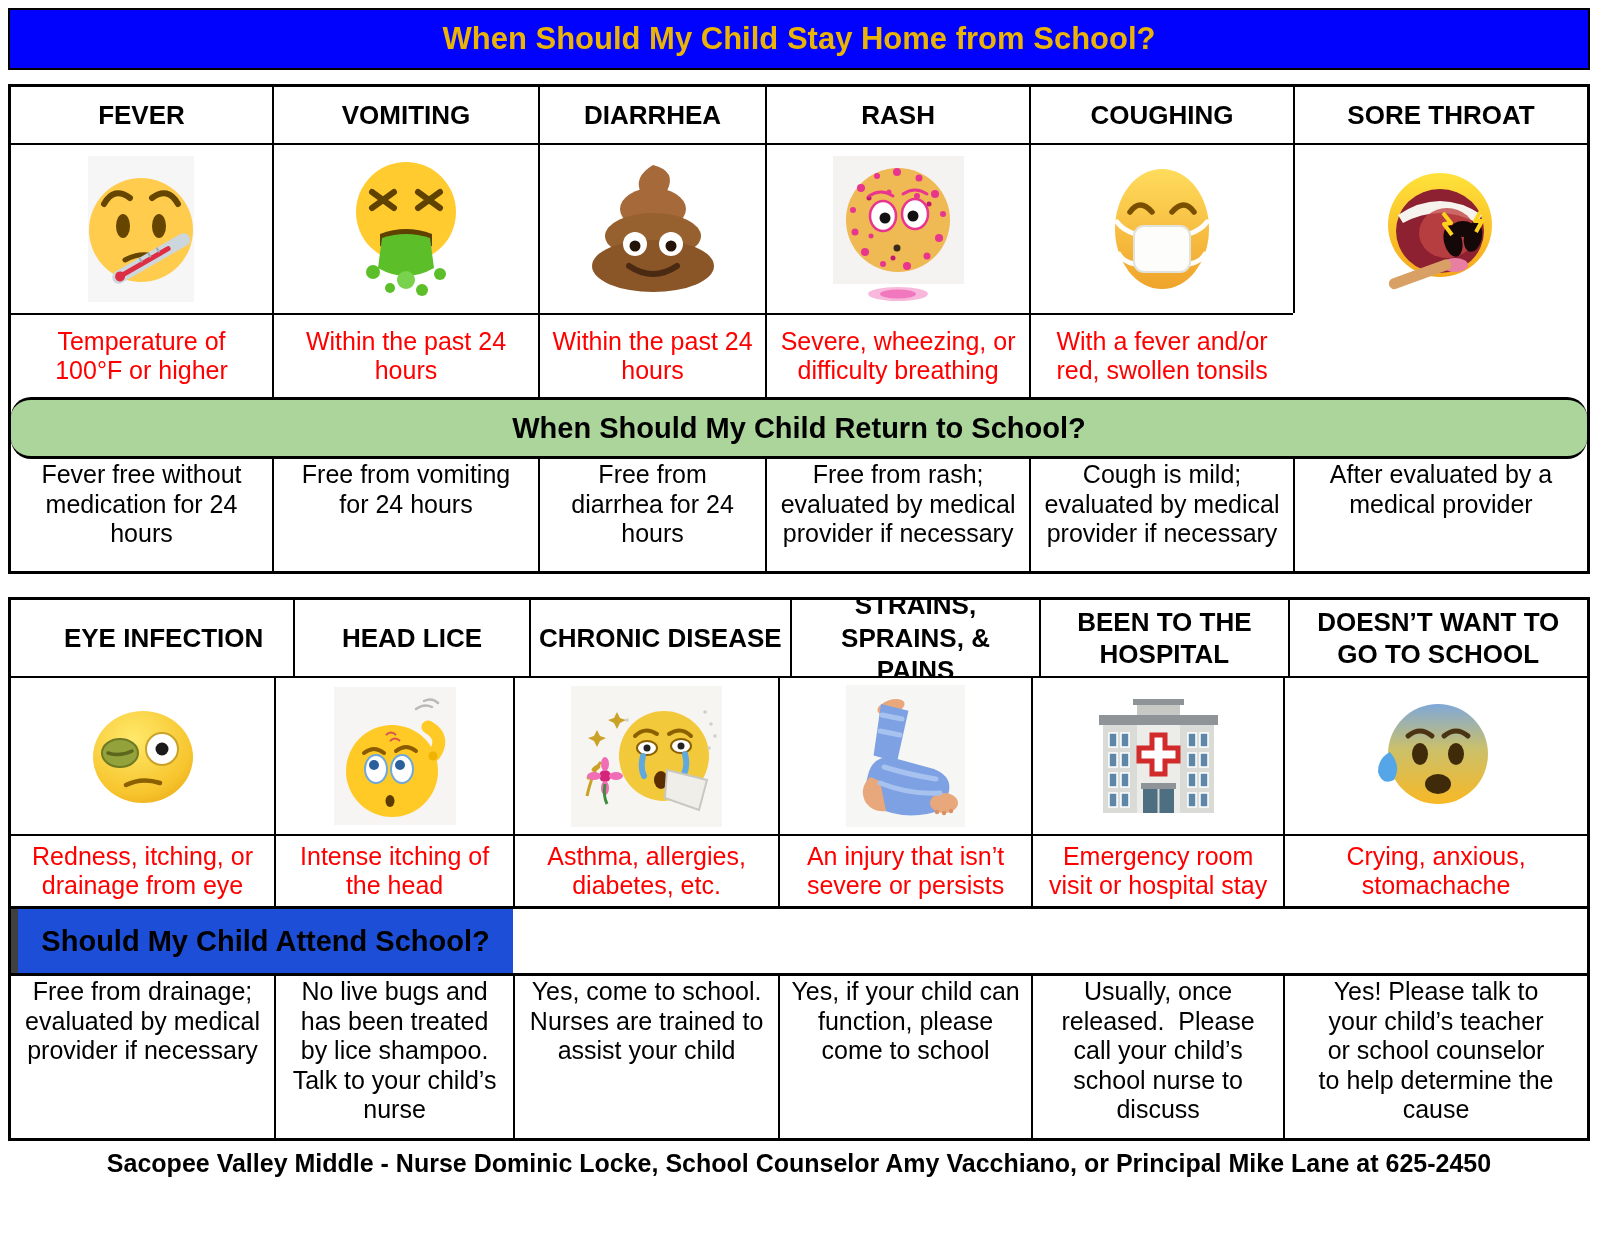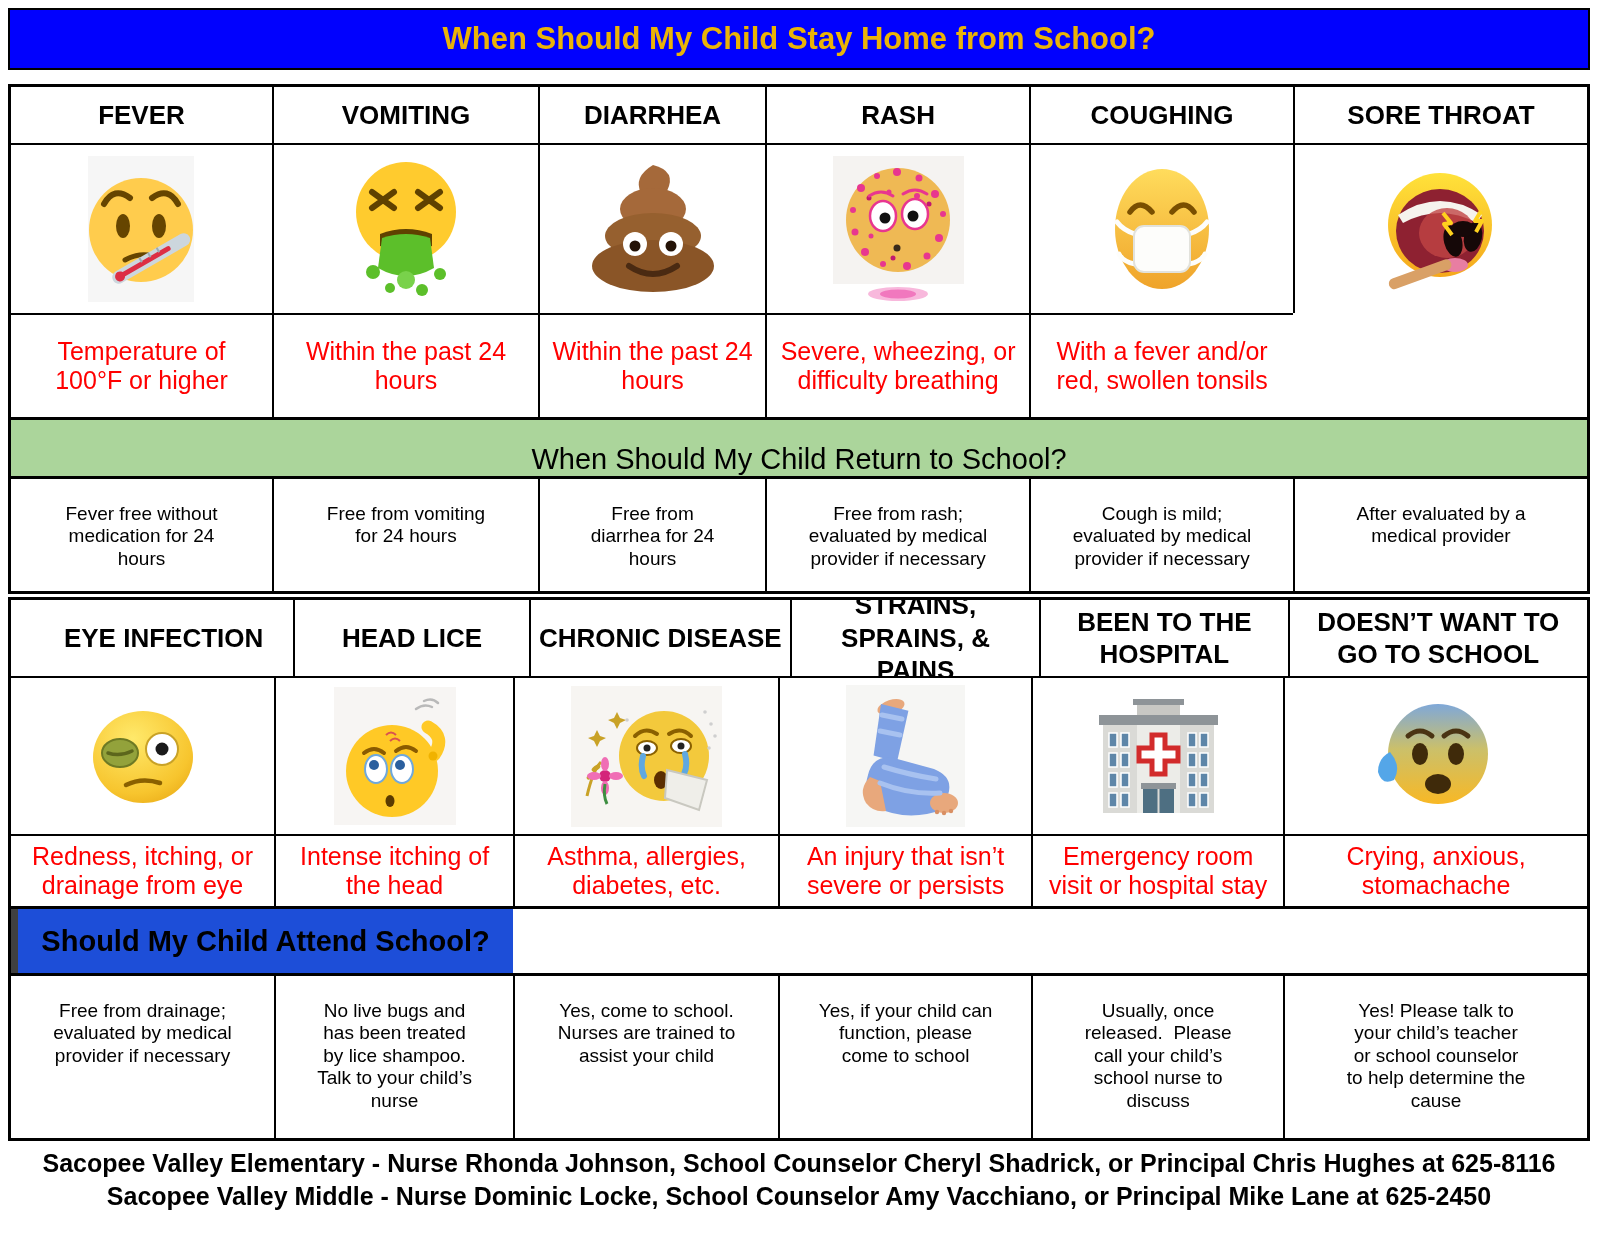--- a/index.html
+++ b/index.html
@@ -18,33 +18,33 @@
   .t2{top:597px;}
   .row{display:grid;}
   .t1 .row{grid-template-columns:16.56% 16.88% 14.41% 16.75% 16.75% 18.65%;}
   .t2 .row{grid-template-columns:16.69% 15.17% 16.81% 16.06% 15.99% 19.28%;}
   .cell{border-left:2px solid #000;display:flex;align-items:center;justify-content:center;
         text-align:center;padding:2px 8px;box-sizing:border-box;overflow:hidden;}
   .cell:first-child{border-left:none;}
   .r-emoji .cell,.r-sym .cell{border-top:2px solid #000;}
   .t1 .r-head{height:56px;}
   .t1 .r-emoji{height:170px;}
-  .t1 .r-sym{height:104px;}
+  .t1 .r-sym{height:84px;}
   .t1 .r-ans{height:112px;}
   .t2 .r-head{height:76px;margin-left:23px;}
   .t2 .r-emoji{height:158px;}
   .t2 .r-sym{height:72px;}
   .t2 .r-ans{height:162px;}
   .col-header{font-weight:bold;font-size:26px;line-height:1.25;white-space:pre-line;}
   .sym{color:#FF0000;font-size:25px;line-height:1.18;white-space:pre-wrap;}
-  .ans{font-size:19px;line-height:1.18;white-space:pre-wrap;align-items:flex-start;padding-top:24px;}
+  .ans{font-size:25px;line-height:1.18;white-space:pre-wrap;align-items:flex-start;padding-top:1px;}
   .banner{border-top:3px solid #000;border-bottom:3px solid #000;}
   .banner-full{
-    height:56px;background:#ABD59B;display:flex;align-items:flex-end;justify-content:center;
-    font-weight:normal;font-size:29px;
+    height:56px;background:#ABD59B;display:flex;align-items:center;justify-content:center;
+    font-weight:bold;font-size:29px;border-radius:20px;
   }
   .banner-split{display:grid;grid-template-columns:31.86% 68.14%;height:64px;}
   .bcell{display:flex;align-items:center;justify-content:center;font-weight:bold;font-size:29px;}
   .bcell-green{background:#ABD59B;}
   .bcell-blue{background:#1d4ed8;border-left:7px solid #404040;}
   .footer{
     position:absolute;left:0;top:1147px;width:100%;text-align:center;
     font-weight:bold;font-size:25px;line-height:1.3;
   }
   .icon{display:inline-flex;align-items:center;justify-content:center;}
@@ -447,17 +447,16 @@
 discuss</div>
       <div class="cell ans">Yes! Please talk to
 your child’s teacher
 or school counselor
 to help determine the
 cause</div>
     </div>
   </div>
 
   <div class="footer">
-    <div>Sacopee Valley Elementary - Nurse Rhonda Johnson, School Counselor Cheryl Shadrick, or Principal Chris Hughes at 625-8116</div>
     <div>Sacopee Valley Middle - Nurse Dominic Locke, School Counselor Amy Vacchiano, or Principal Mike Lane at 625-2450</div>
   </div>
 
 </div>
 
 </body></html>

